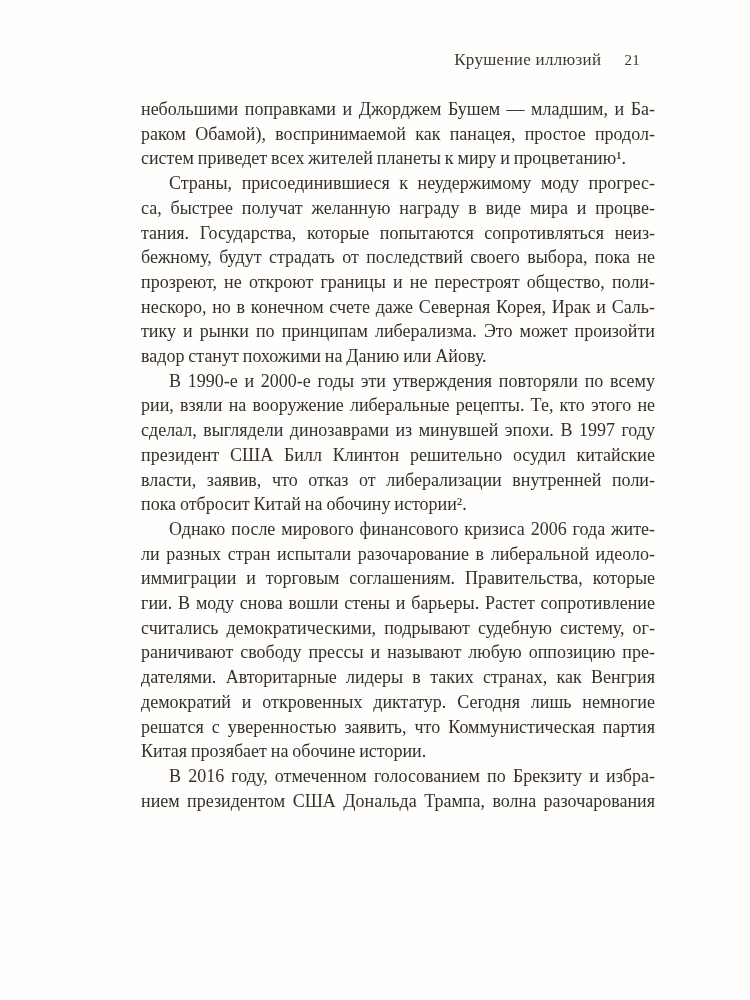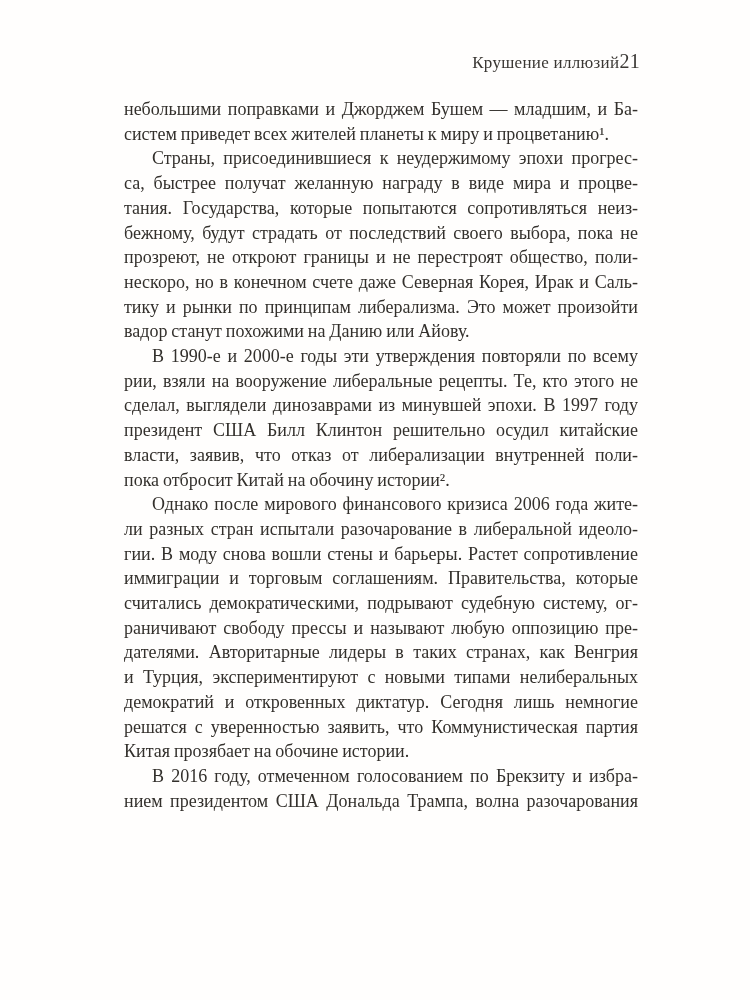--- a/index.html
+++ b/index.html
@@ -25,26 +25,27 @@
     justify-content: flex-end;
     align-items: baseline;
     font-size: 17px;
     letter-spacing: 0.3px;
     color: #3a3733;
   }
   .running-header .chapter-title {
     white-space: nowrap;
   }
   .running-header .page-number {
-    font-size: 20px;
+    margin-left: 23px;
+    font-size: 15px;
   }
   .page-text {
     position: absolute;
     top: 97px;
-    left: 124px;
+    left: 141px;
     width: 514px;
     font-size: 18px;
     line-height: 24.7px;
     word-spacing: -0.6px;
   }
   .paragraph {
     margin: 0;
   }
   .paragraph.indent .line:first-child {
     padding-left: 28px;
@@ -62,49 +63,49 @@
 <body>
 
 <div class="page">
   <div class="running-header">
     <span class="chapter-title">Крушение иллюзий</span>
     <span class="page-number">21</span>
   </div>
   <div class="page-text">
       <div class="paragraph">
         <div class="line">небольшими поправками и Джорджем Бушем — младшим, и Ба-</div>
+        <div class="line">раком Обамой), воспринимаемой как панацея, простое продол-</div>
         <div class="line last">систем приведет всех жителей планеты к миру и процветанию¹.</div>
       </div>
       <div class="paragraph indent">
-        <div class="line">Страны, присоединившиеся к неудержимому эпохи прогрес-</div>
+        <div class="line">Страны, присоединившиеся к неудержимому моду прогрес-</div>
         <div class="line">са, быстрее получат желанную награду в виде мира и процве-</div>
         <div class="line">тания. Государства, которые попытаются сопротивляться неиз-</div>
         <div class="line">бежному, будут страдать от последствий своего выбора, пока не</div>
         <div class="line">прозреют, не откроют границы и не перестроят общество, поли-</div>
         <div class="line">нескоро, но в конечном счете даже Северная Корея, Ирак и Саль-</div>
         <div class="line">тику и рынки по принципам либерализма. Это может произойти</div>
         <div class="line last">вадор станут похожими на Данию или Айову.</div>
       </div>
       <div class="paragraph indent">
         <div class="line">В 1990-е и 2000-е годы эти утверждения повторяли по всему</div>
         <div class="line">рии, взяли на вооружение либеральные рецепты. Те, кто этого не</div>
         <div class="line">сделал, выглядели динозаврами из минувшей эпохи. В 1997 году</div>
         <div class="line">президент США Билл Клинтон решительно осудил китайские</div>
         <div class="line">власти, заявив, что отказ от либерализации внутренней поли-</div>
         <div class="line last">пока отбросит Китай на обочину истории².</div>
       </div>
       <div class="paragraph indent">
         <div class="line">Однако после мирового финансового кризиса 2006 года жите-</div>
         <div class="line">ли разных стран испытали разочарование в либеральной идеоло-</div>
+        <div class="line">иммиграции и торговым соглашениям. Правительства, которые</div>
         <div class="line">гии. В моду снова вошли стены и барьеры. Растет сопротивление</div>
-        <div class="line">иммиграции и торговым соглашениям. Правительства, которые</div>
         <div class="line">считались демократическими, подрывают судебную систему, ог-</div>
         <div class="line">раничивают свободу прессы и называют любую оппозицию пре-</div>
         <div class="line">дателями. Авторитарные лидеры в таких странах, как Венгрия</div>
-        <div class="line">и Турция, экспериментируют с новыми типами нелиберальных</div>
         <div class="line">демократий и откровенных диктатур. Сегодня лишь немногие</div>
         <div class="line">решатся с уверенностью заявить, что Коммунистическая партия</div>
         <div class="line last">Китая прозябает на обочине истории.</div>
       </div>
       <div class="paragraph indent">
         <div class="line">В 2016 году, отмеченном голосованием по Брекзиту и избра-</div>
         <div class="line">нием президентом США Дональда Трампа, волна разочарования</div>
       </div>
     </div>
 </div>

